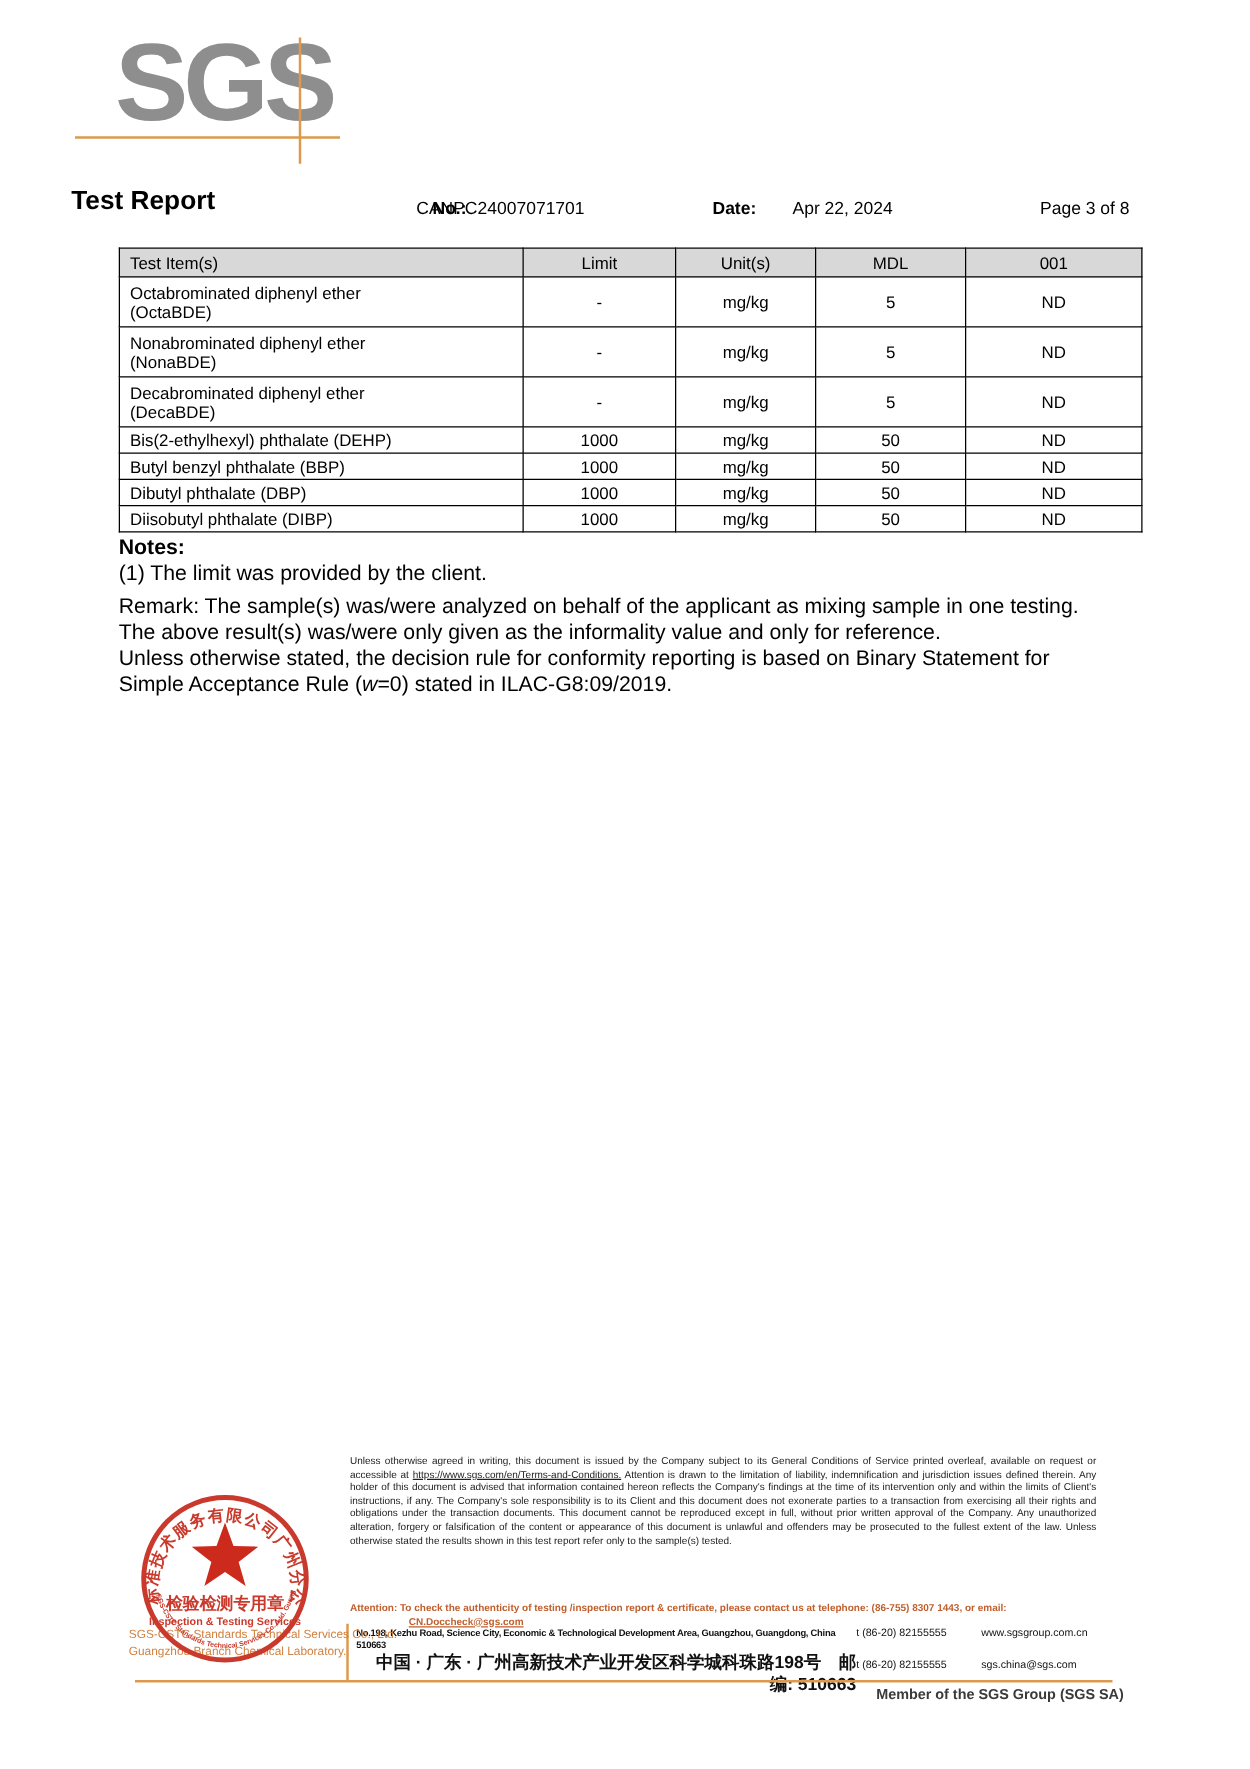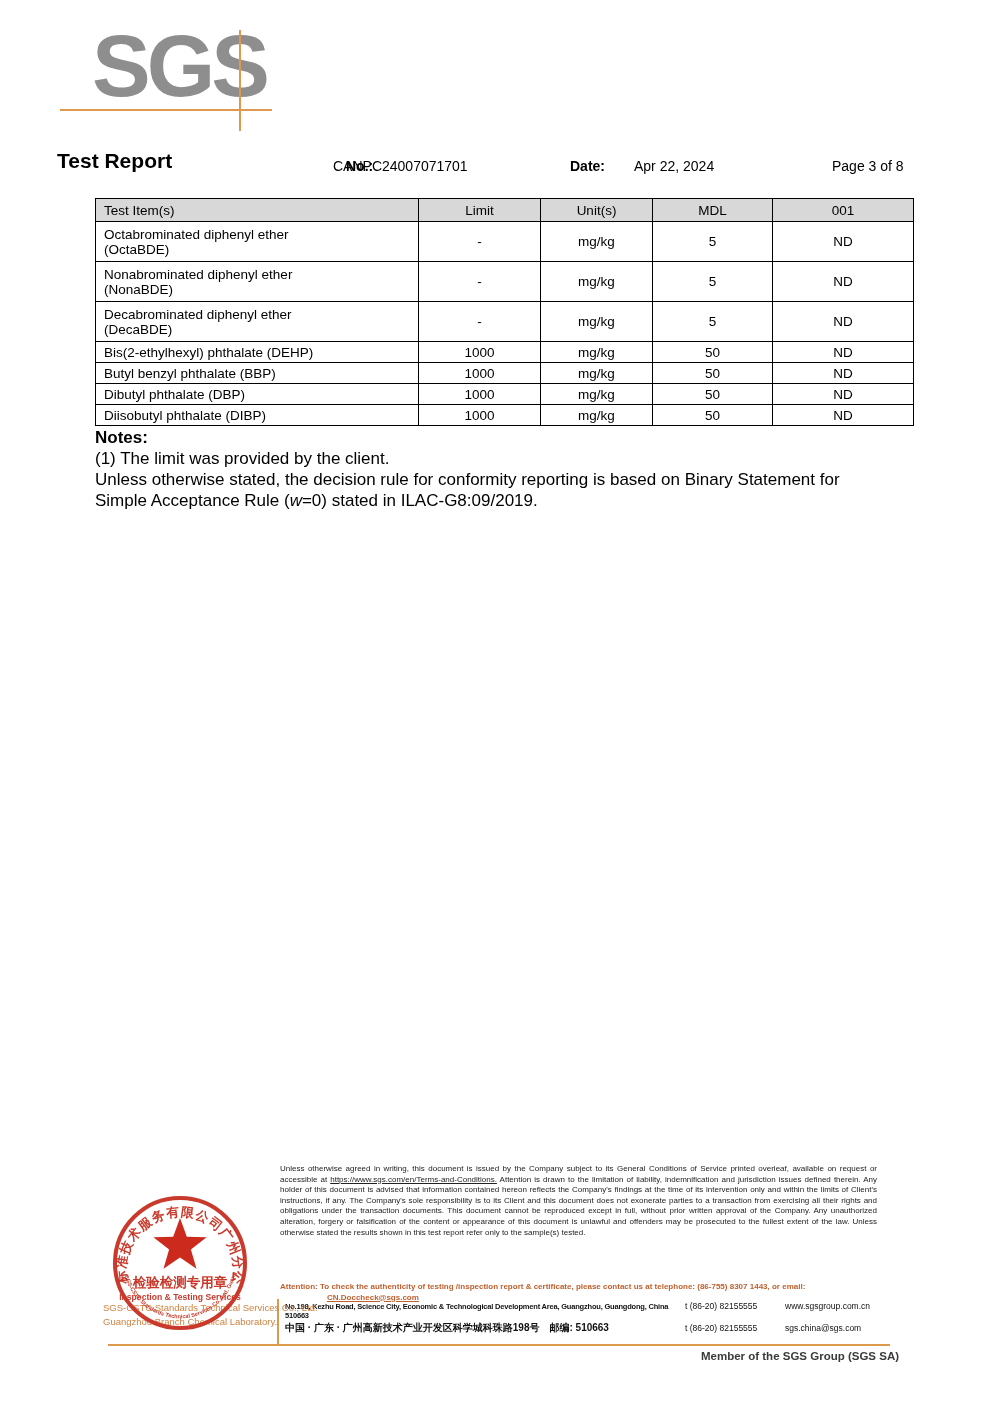--- a/index.html
+++ b/index.html
@@ -66,21 +66,21 @@
   .attention{
     position:absolute; left:280px; top:1282px; width:597px;
     font-size:8px; line-height:10.6px; font-weight:bold; color:#bf5f2d;
   }
   .attention .lnk{ color:#bf5f2d; text-decoration:underline;padding-left:47px; }
 
   .addr-vline{ position:absolute; left:277px; top:1299px; width:2px; height:45px; background:#dd9a4e; }
   .addr-block{ position:absolute; left:285px; top:1301px; width:600px; }
   .addr-row{ display:flex; align-items:baseline; height:20px; }
   .addr-en{ width:400px; font-size:7.5px; letter-spacing:-0.2px; color:#111; font-weight:bold; }
-  .addr-cn{ width:400px; font-size:10px; color:#111; font-weight:bold; }
+  .addr-cn{ width:400px; font-size:14px; color:#111; font-weight:bold;text-align:right; }
   .addr-tel{ width:100px; font-size:8.5px; color:#111; }
   .addr-net{ width:100px; font-size:8.5px; color:#111; }
   .footer-hline{ position:absolute; left:108px; top:1344px; width:782px; height:2px; background:#dd9a4e; }
   .member{
     position:absolute; left:640px; top:1350px; width:320px; text-align:center;
     font-size:11.5px; font-weight:bold; color:#3a3a3a;
   }
 </style>
 </head>
 <body>
@@ -158,20 +158,21 @@
     <td>mg/kg</td>
     <td>50</td>
     <td>ND</td>
   </tr>
     </tbody>
 </table>
 
 <div class="notes">
   <div class="nh">Notes:</div>
   <div>(1) The limit was provided by the client.</div>
+  <div class="remark">Remark: The sample(s) was/were analyzed on behalf of the applicant as mixing sample in one testing. The above result(s) was/were only given as the informality value and only for reference.</div>
   <div><span>Unless otherwise stated, the decision rule for conformity reporting is based on Binary Statement for Simple Acceptance Rule (</span><i>w</i><span>=0) stated in ILAC-G8:09/2019.</span></div>
 </div>
 
 <svg class="stamp" viewBox="0 0 180 152">
   <circle cx="88" cy="73" r="65" fill="rgba(255,255,255,0)" stroke="#c93a2c" stroke-width="4"></circle>
   <path id="arcTop" d="M 36,95 A 54,54 0 1 1 140,95" fill="none"></path>
   <text font-size="13" fill="#c93a2c" font-weight="bold" letter-spacing="1">
     <textPath href="#arcTop" startOffset="2">标准技术服务有限公司广州分公司</textPath>
   </text>
   <polygon points="88,28 94.8,46.7 114.6,47.3 98.9,59.6 104.5,78.7 88,67.5 71.5,78.7 77.1,59.6 61.4,47.3 81.2,46.7" fill="#cc2a1d"></polygon>

